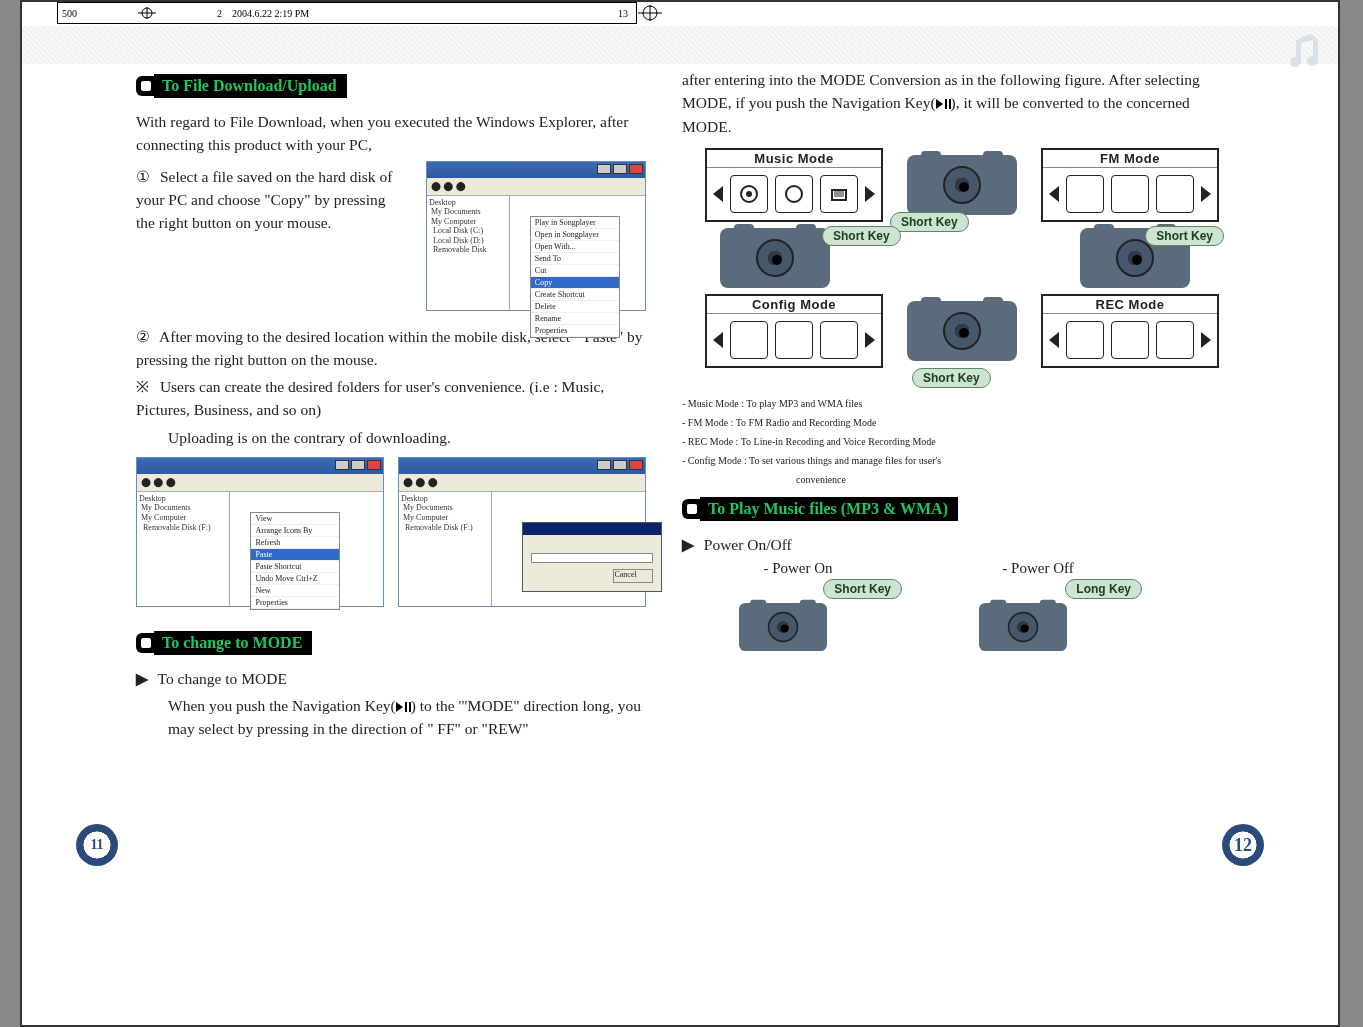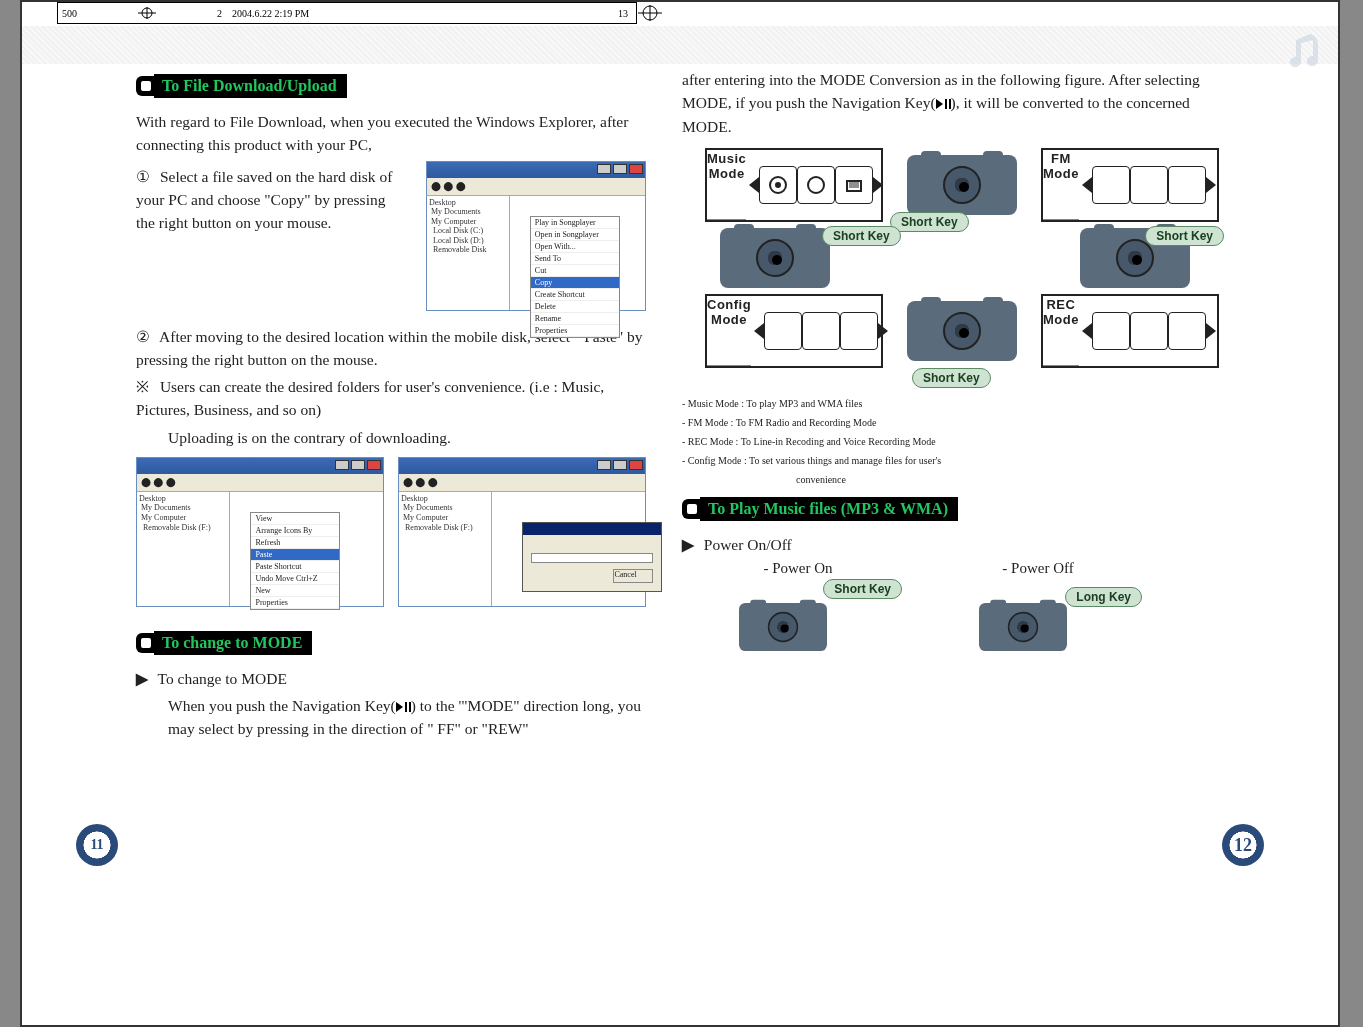--- a/index.html
+++ b/index.html
@@ -131,21 +131,21 @@
     position: relative;
     width: 560px;
     margin: 10px 0 16px;
   }
   .mode-row { display: flex; align-items: center; justify-content: center; gap: 24px; margin-bottom: 6px; position: relative; }
   .mode-card {
     width: 178px; height: 74px;
     border: 2px solid #222;
     background: #fff;
     position: relative;
-    display: flex; flex-direction: row;
+    display: flex; flex-direction: column;
   }
   .mode-card .mtitle {
     text-align: center;
     font-family: sans-serif;
     font-weight: bold;
     font-size: 13px;
     padding: 1px 0;
     border-bottom: 1px solid #888;
     letter-spacing: .5px;
   }
@@ -510,21 +510,21 @@
               </div>
             <div class="pill" style="top:2px; right:-4px">Short Key</div>
           </div>
         </div>
         <div class="power-col">
           <div style="font-size:15px">- Power Off</div>
           <div style="position:relative; width:200px; height:90px;">
             <div class="center-dev" style="position:absolute; left:30px; top:20px; transform:scale(.8)">
                 <div class="dial"></div>
               </div>
-            <div class="pill" style="top:10px; right:-4px">Long Key</div>
+            <div class="pill" style="top:2px; right:-4px">Long Key</div>
           </div>
         </div>
       </div>
 
       <div class="pagenum-r">12</div>
     </div>
   </div>
 </div>
 
 </body></html>

